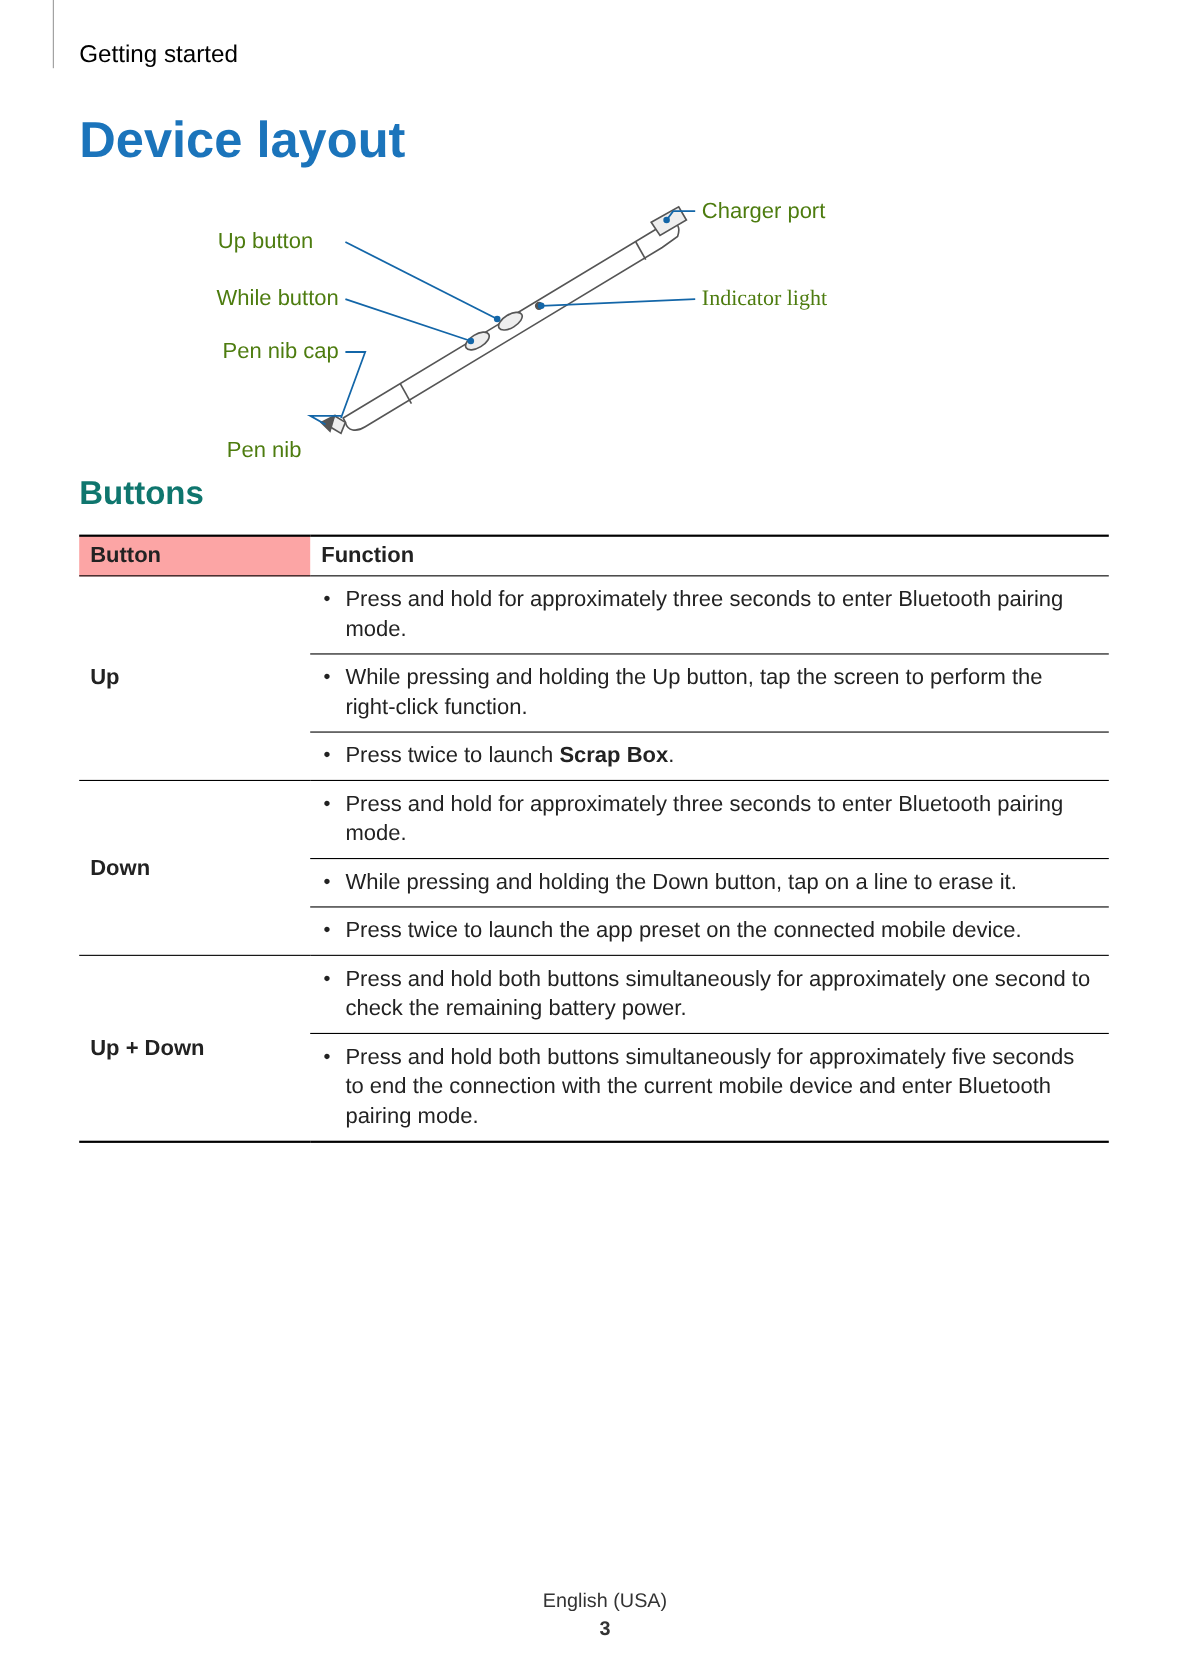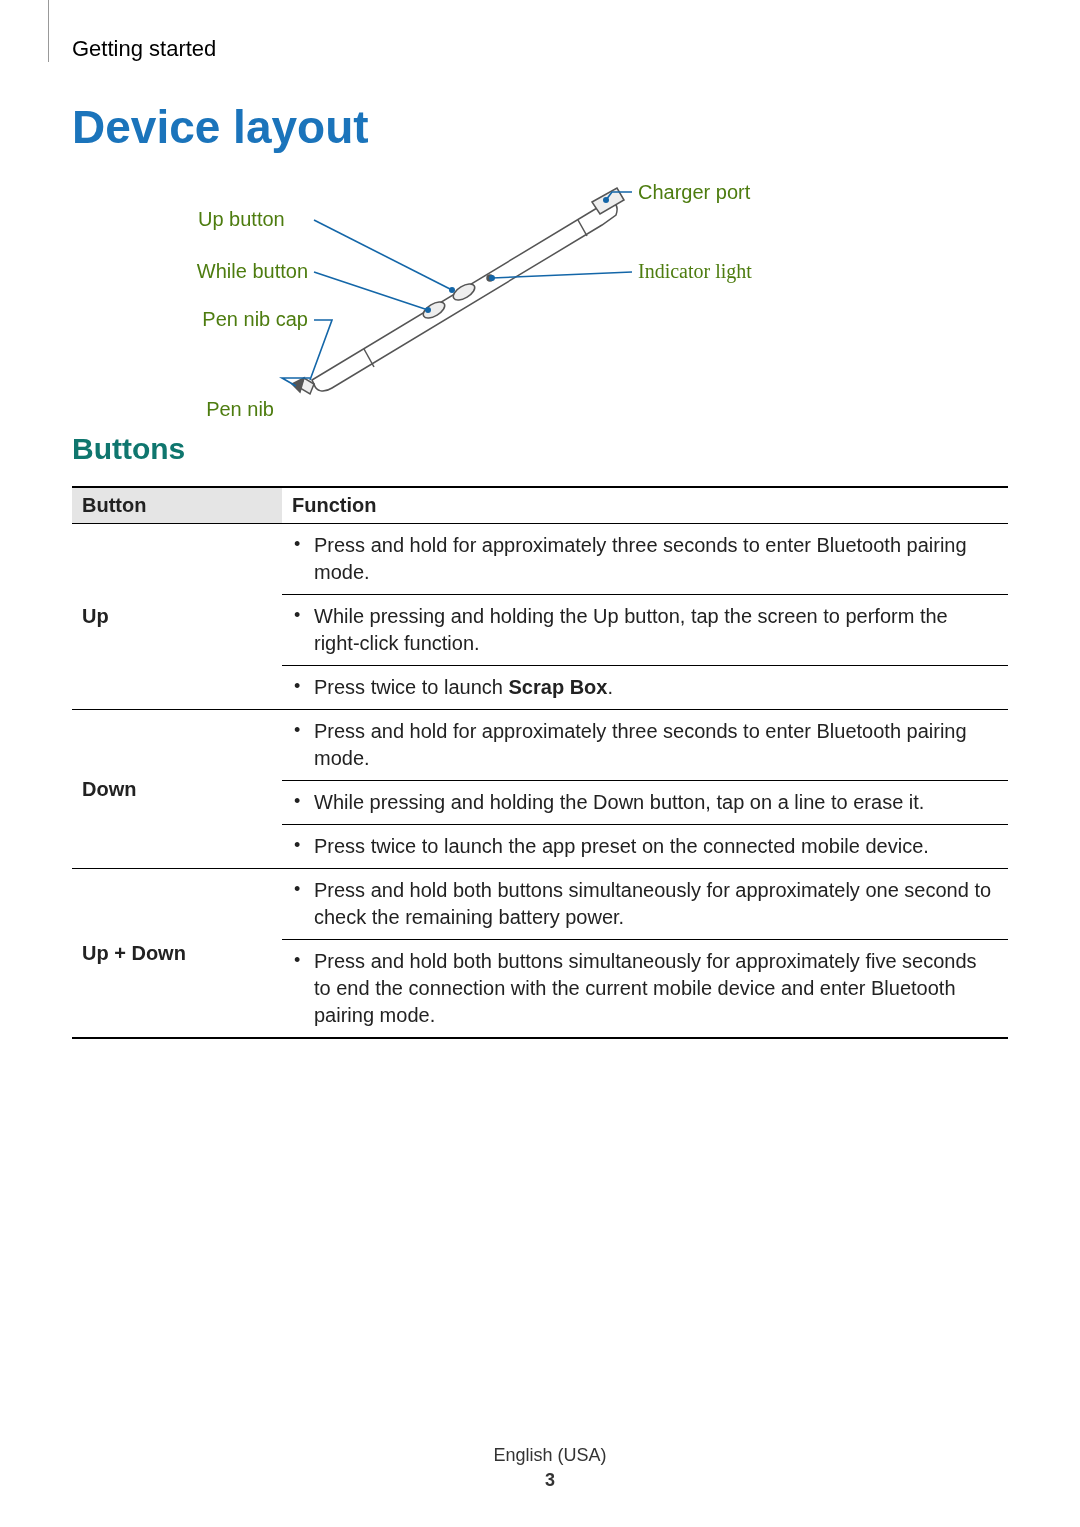--- a/index.html
+++ b/index.html
@@ -81,21 +81,21 @@
     text-align: left;
     vertical-align: middle;
     padding: 6px 10px;
   }
   .tbl thead th {
     border-top: 2px solid #000;
     border-bottom: 1px solid #000;
     font-weight: 700;
   }
   .tbl thead th.btn-col {
-    background: #e5e5e5;
+    background: #fca5a5;
     width: 190px;
     padding-left: 10px;
   }
   .tbl tbody td.btn-name {
     font-weight: 700;
     border-bottom: 1px solid #000;
   }
   .tbl tbody td.func-cell {
     border-bottom: 1px solid #000;
     padding: 0;

